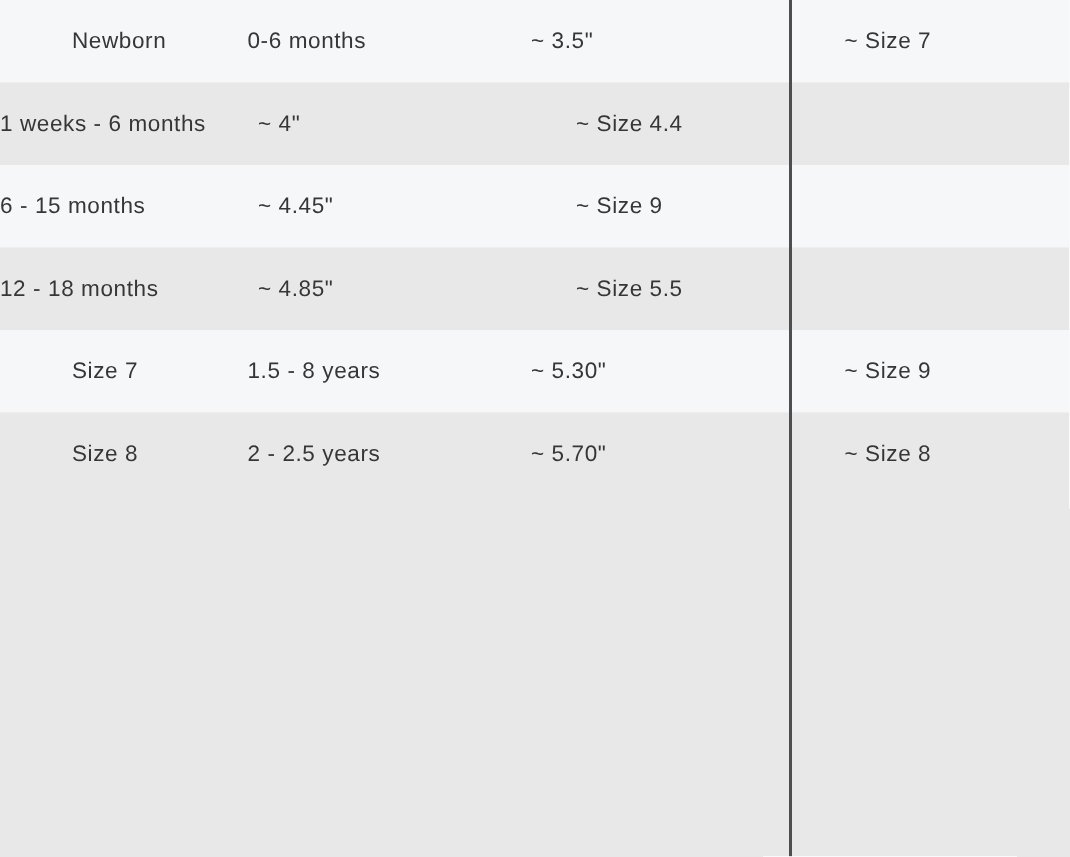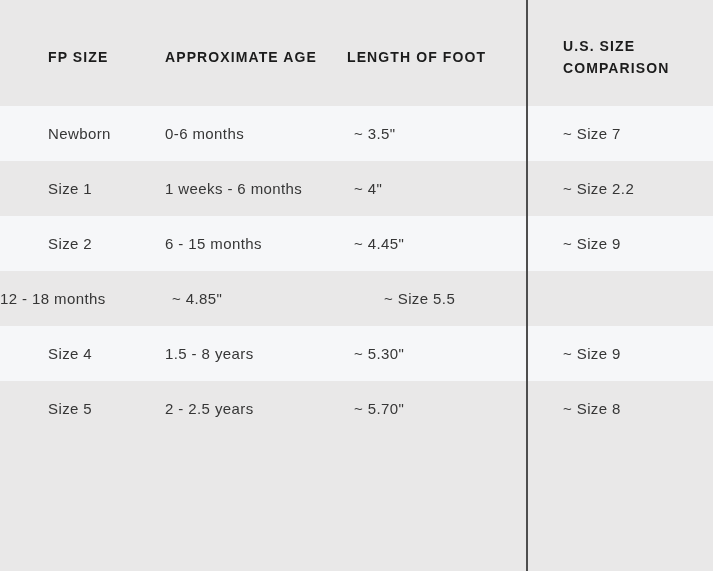--- a/index.html
+++ b/index.html
@@ -66,64 +66,56 @@
     width: 1.5px;
     height: 100%;
     background: var(--divider, #4e4e4e);
   }
 </style>
 </head>
 <body>
 
 <div class="sheet">
 
-  <div class="row header">
-    <div class="cell th c1">FP SIZE</div>
-    <div class="cell th c2">APPROXIMATE AGE</div>
-    <div class="cell th c3">LENGTH OF FOOT</div>
-    <div class="cell th c4">U.S. SIZE COMPARISON</div>
-  </div>
 
   <div id="rows">
   <div class="row data light">
     <div class="cell td c1">Newborn</div>
     <div class="cell td c2">0-6 months</div>
     <div class="cell td c3">~ 3.5"</div>
     <div class="cell td c4">~ Size 7</div>
   </div>
 
   <div class="row data gray">
-    <div class="cell td c1">Size 1</div>
     <div class="cell td c2">1 weeks - 6 months</div>
     <div class="cell td c3">~ 4"</div>
-    <div class="cell td c4">~ Size 2.2</div>
+    <div class="cell td c4">~ Size 4.4</div>
   </div>
 
   <div class="row data light">
-    <div class="cell td c1">Size 2</div>
     <div class="cell td c2">6 - 15 months</div>
     <div class="cell td c3">~ 4.45"</div>
     <div class="cell td c4">~ Size 9</div>
   </div>
 
   <div class="row data gray">
     <div class="cell td c2">12 - 18 months</div>
     <div class="cell td c3">~ 4.85"</div>
     <div class="cell td c4">~ Size 5.5</div>
   </div>
 
   <div class="row data light">
-    <div class="cell td c1">Size 4</div>
+    <div class="cell td c1">Size 7</div>
     <div class="cell td c2">1.5 - 8 years</div>
     <div class="cell td c3">~ 5.30"</div>
     <div class="cell td c4">~ Size 9</div>
   </div>
 
   <div class="row data gray">
-    <div class="cell td c1">Size 5</div>
+    <div class="cell td c1">Size 8</div>
     <div class="cell td c2">2 - 2.5 years</div>
     <div class="cell td c3">~ 5.70"</div>
     <div class="cell td c4">~ Size 8</div>
   </div>
 </div>
 
   <div class="filler"></div>
 
   <div class="vdivider"></div>
 </div>

